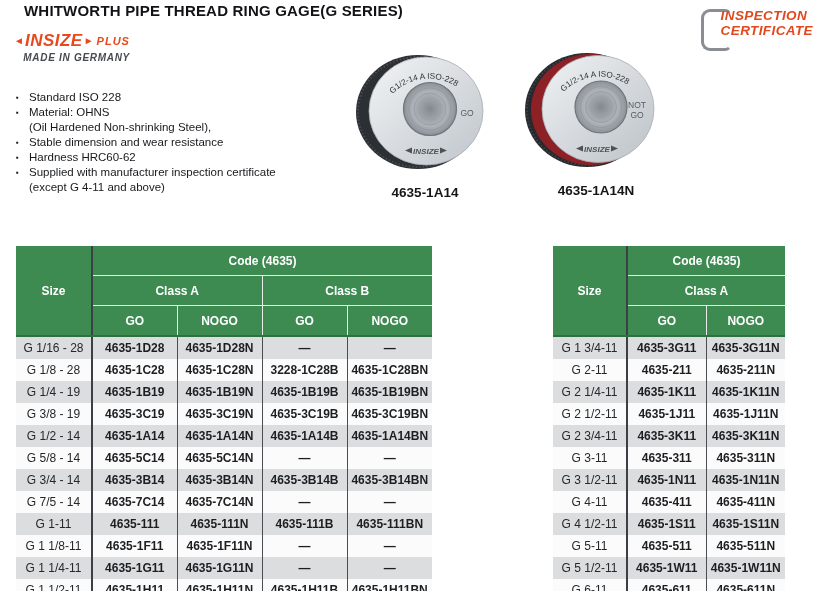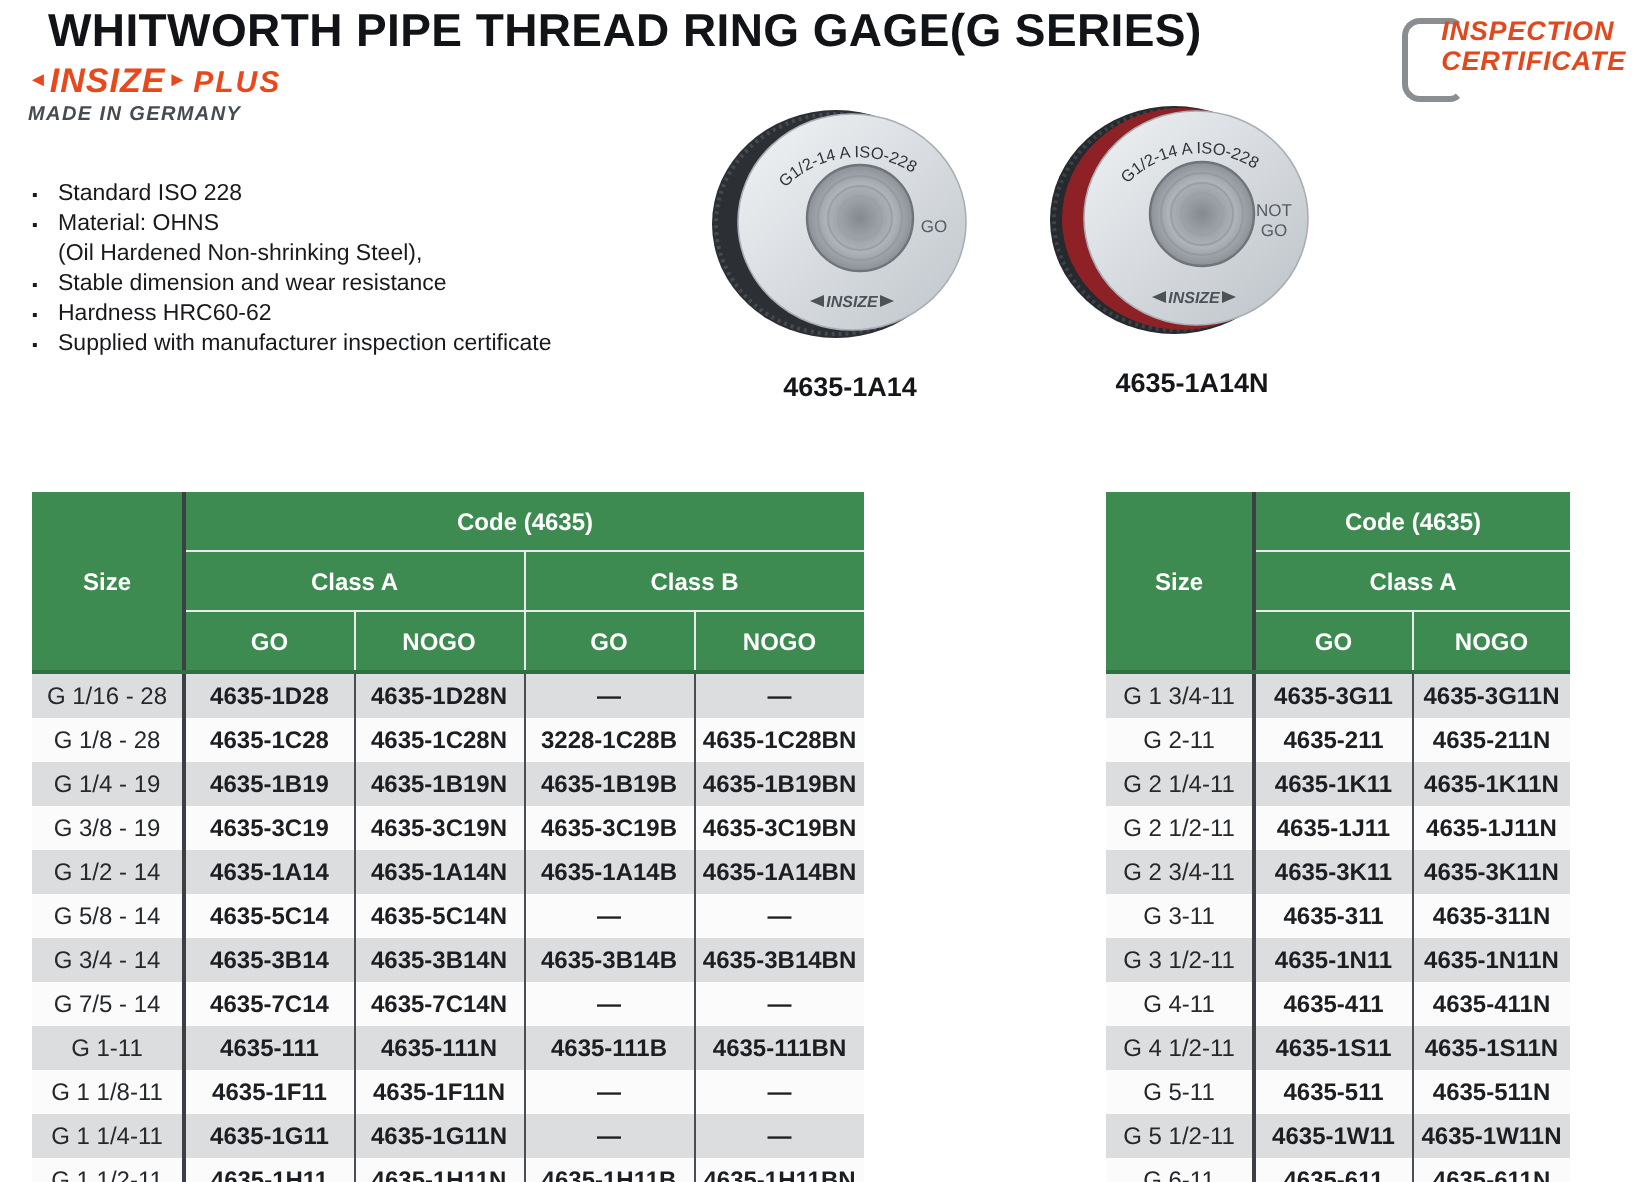--- a/index.html
+++ b/index.html
@@ -1,29 +1,29 @@
 <!DOCTYPE html>
 <html><head>
 <meta charset="utf-8">
 <style>
   html,body { margin:0; padding:0; background:#fff; }
   .page { position:relative; width:818px; height:591px; background:#ffffff;
           font-family:"Liberation Sans", sans-serif; overflow:hidden; }
 
   
-  .title { position:absolute; left:24px; top:2px; margin:0; font-size:23px;
+  .title { position:absolute; left:24px; top:2px; margin:0; font-size:15px;
            font-weight:bold; color:#121316; letter-spacing:0.2px; }
 
   .brand { position:absolute; left:14px; top:31px; color:#E8481C; }
   .brand-row { display:flex; align-items:center; font-style:italic; font-weight:bold; }
   .arr { font-size:10px; font-style:normal; line-height:1; }
   .brand-name { font-size:17px; letter-spacing:0.5px; margin:0 1px; }
-  .brand-plus { font-size:15px; margin-left:3px; letter-spacing:1px; }
+  .brand-plus { font-size:11px; margin-left:3px; letter-spacing:1px; }
   .origin { font-size:10px; font-weight:bold; font-style:italic; color:#464b51;
-            letter-spacing:0.7px; margin-top:1px; }
+            letter-spacing:0.7px; margin-top:1px;text-align:right; }
 
   .badge { position:absolute; top:9px; right:5px; display:flex; align-items:flex-start; }
   .badge-icon { width:25px; height:36px; border:3px solid #8a8e93;
                 border-right-color:transparent; border-radius:9px 7px 7px 9px;
                 margin-right:-11px; }
   .badge-lines { font-size:13.5px; font-weight:bold; font-style:italic;
                  color:#E2481E; line-height:1.1; letter-spacing:0.4px; }
 
   
   .features { position:absolute; left:16px; top:90px; margin:0; padding:0;
@@ -106,20 +106,21 @@
       <li>
         <span class="blt">▪</span>
         <div>
           <div class="ftext">Hardness HRC60-62</div>
         </div>
       </li>
       <li>
         <span class="blt">▪</span>
         <div>
           <div class="ftext">Supplied with manufacturer inspection certificate</div>
+          <div class="fsub">(except G 4-11 and above)</div>
         </div>
       </li>
     </ul>
 
   <figure class="product" id="product-go">
     <svg width="150" height="122" viewBox="0 0 150 122">
       <defs>
         <linearGradient id="faceG" x1="0" y1="0" x2="1" y2="1">
           <stop offset="0" stop-color="#f2f4f6"></stop>
             <stop offset="1" stop-color="#bfc5cb"></stop>

